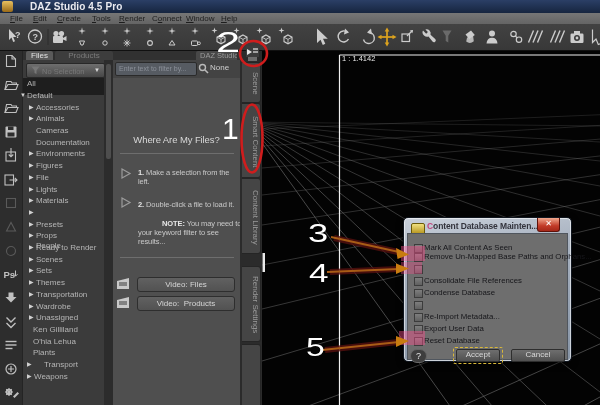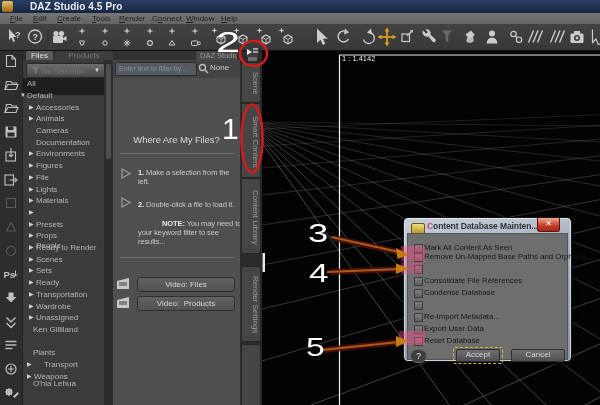--- a/index.html
+++ b/index.html
@@ -403,39 +403,39 @@
   <div class="trow" style="top:253.7px;">
         <span class="ar" style="position:absolute;left:6px;">▶</span>
         <span style="position:absolute;left:13px;">Scenes</span>
       </div>
   <div class="trow" style="top:265.4px;">
         <span class="ar" style="position:absolute;left:6px;">▶</span>
         <span style="position:absolute;left:13px;">Sets</span>
       </div>
   <div class="trow" style="top:277.1px;">
         <span class="ar" style="position:absolute;left:6px;">▶</span>
-        <span style="position:absolute;left:13px;">Ready</span>
+        <span style="position:absolute;left:13px;">Themes</span>
       </div>
   <div class="trow" style="top:288.8px;">
         <span class="ar" style="position:absolute;left:6px;">▶</span>
         <span style="position:absolute;left:13px;">Transportation</span>
       </div>
   <div class="trow" style="top:300.5px;">
         <span class="ar" style="position:absolute;left:6px;">▶</span>
         <span style="position:absolute;left:13px;">Wardrobe</span>
       </div>
   <div class="trow" style="top:312.2px;">
         <span class="ar" style="position:absolute;left:6px;">▶</span>
         <span style="position:absolute;left:13px;">Unassigned</span>
       </div>
   <div class="trow" style="top:323.9px;">
         <span style="position:absolute;left:10px;">Ken Gilliland</span>
       </div>
   <div class="trow" style="top:335.6px;">
-        <span style="position:absolute;left:10px;margin-top:42px;">O'hia Lehua</span>
+        <span style="position:absolute;left:10px;">O'hia Lehua</span>
       </div>
   <div class="trow" style="top:347.3px;">
         <span style="position:absolute;left:10px;">Plants</span>
       </div>
   <div class="trow" style="top:359.0px;">
         <span class="ar" style="position:absolute;left:4px;">▶</span>
         <span style="position:absolute;left:21px;">Transport</span>
       </div>
   <div class="trow" style="top:370.7px;">
         <span class="ar" style="position:absolute;left:4px;">▶</span>

